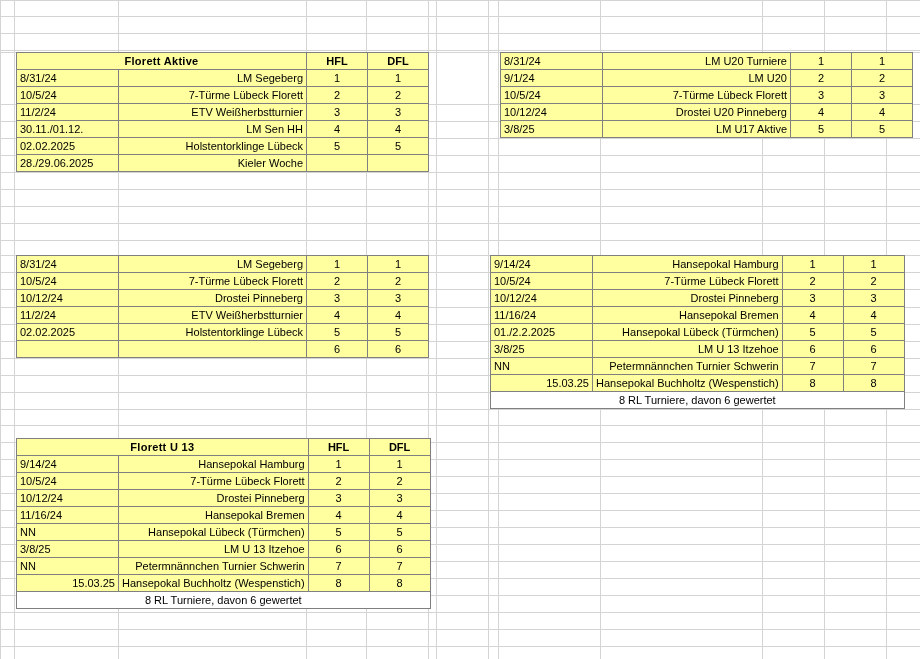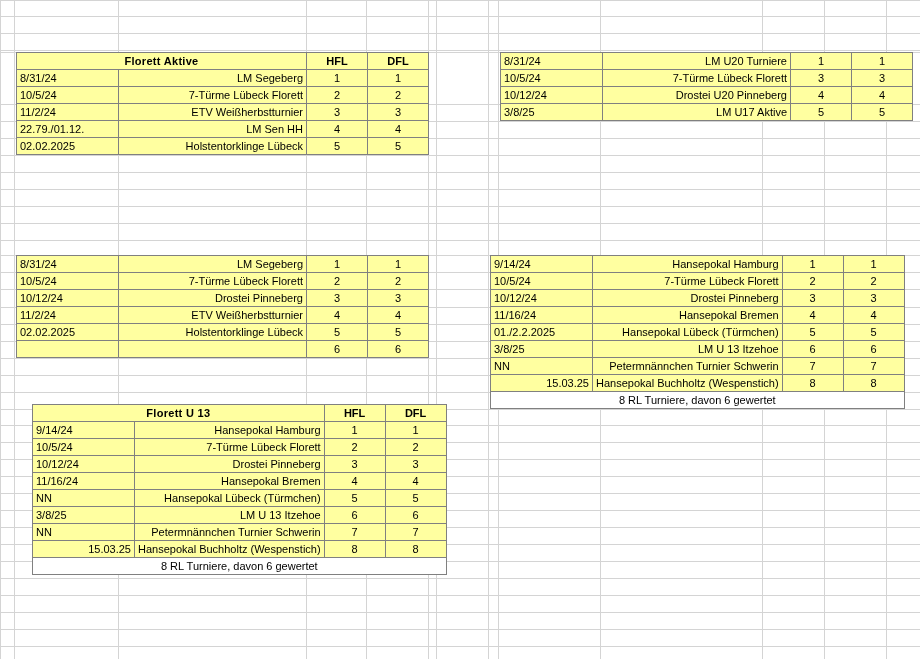--- a/index.html
+++ b/index.html
@@ -160,30 +160,36 @@
         <td class="c-num">2</td>
         <td class="c-num">2</td>
       </tr>
       <tr>
         <td class="c-date">11/2/24</td>
         <td class="c-name">ETV Weißherbstturnier</td>
         <td class="c-num">3</td>
         <td class="c-num">3</td>
       </tr>
       <tr>
-        <td class="c-date">22.79./01.12.</td>
+        <td class="c-date">30.11./01.12.</td>
         <td class="c-name">LM Sen HH</td>
         <td class="c-num">4</td>
         <td class="c-num">4</td>
       </tr>
       <tr>
         <td class="c-date">02.02.2025</td>
         <td class="c-name">Holstentorklinge Lübeck</td>
         <td class="c-num">5</td>
         <td class="c-num">5</td>
+      </tr>
+      <tr>
+        <td class="c-date">28./29.06.2025</td>
+        <td class="c-name">Kieler Woche</td>
+        <td class="c-num"></td>
+        <td class="c-num"></td>
       </tr>
     </tbody>
   </table>
 </div>
 
 <div class="block" style="left:500px; top:52px;">
   <table class="tbl">
     <colgroup>
         <col style="width:102px">
         <col style="width:188px">
@@ -191,20 +197,26 @@
         <col style="width:61px">
       </colgroup>
     <tbody>
       <tr>
         <td class="c-date">8/31/24</td>
         <td class="c-name">LM U20 Turniere</td>
         <td class="c-num">1</td>
         <td class="c-num">1</td>
       </tr>
       <tr>
+        <td class="c-date">9/1/24</td>
+        <td class="c-name">LM U20</td>
+        <td class="c-num">2</td>
+        <td class="c-num">2</td>
+      </tr>
+      <tr>
         <td class="c-date">10/5/24</td>
         <td class="c-name">7-Türme Lübeck Florett</td>
         <td class="c-num">3</td>
         <td class="c-num">3</td>
       </tr>
       <tr>
         <td class="c-date">10/12/24</td>
         <td class="c-name">Drostei U20 Pinneberg</td>
         <td class="c-num">4</td>
         <td class="c-num">4</td>
@@ -325,21 +337,21 @@
         <td class="c-num">8</td>
         <td class="c-num">8</td>
       </tr>
       <tr>
         <td colspan="4" style="background:#ffffff; text-align:center;">8 RL Turniere, davon 6 gewertet</td>
       </tr>
     </tbody>
   </table>
 </div>
 
-<div class="block" style="left:16px; top:404px;margin-left:16px;">
+<div class="block" style="left:16px; top:438px;">
   <table class="tbl">
     <colgroup>
         <col style="width:102px">
         <col style="width:188px">
         <col style="width:61px">
         <col style="width:61px">
       </colgroup>
     <tbody>
       <tr>
         <td class="hdr-title" colspan="2">Florett U 13</td>

